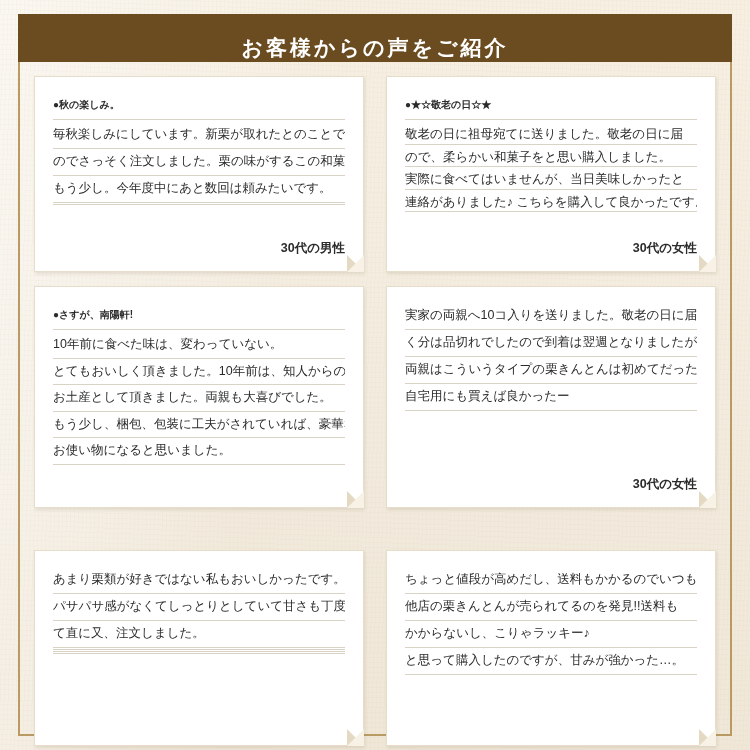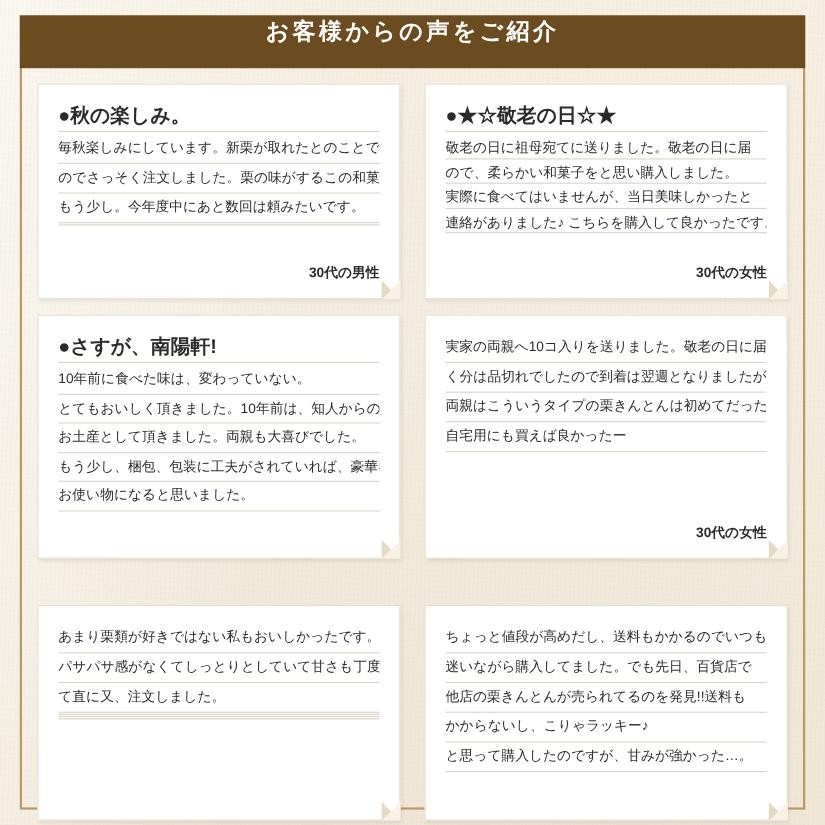--- a/index.html
+++ b/index.html
@@ -44,21 +44,21 @@
 
   .header-band {
     position: absolute;
     left: 18px;
     top: 14px;
     width: 714px;
     height: 48px;
     background: #6b4c21;
     box-sizing: border-box;
     display: flex;
-    align-items: flex-start;
+    align-items: flex-end;
     justify-content: center;
   }
   .header-title {
     color: #ffffff;
     font-size: 21px;
     font-weight: bold;
     letter-spacing: 3px;
   }
 
   .cards {
@@ -103,21 +103,21 @@
     height: 0;
     border-right: 17px solid #f7f1e6;
     border-top: 17px solid transparent;
   }
 
   .card-h { height: 196px; }
   .card-m { height: 222px; }
   .card-s { height: 196px; margin-top: 28px; }
 
   .c-title {
-    font-size: 18px;
+    font-size: 10px;
     font-weight: bold;
     color: #2b2b2b;
     line-height: 24px;
     border-bottom: 1px solid #d9d3c6;
     padding-bottom: 2px;
     margin: 0 0 2px 0;
   }
   .c-line {
     font-size: 12.5px;
     color: #2b2b2b;
@@ -219,21 +219,20 @@
       <div class="spacer"></div>
       <div class="c-sign"></div>
     </div>
     <span class="fold"></span>
     <span class="fold-inner"></span>
   </div>
 
   <div class="card card-s">
     <div class="card-body">
       <div class="c-line">ちょっと値段が高めだし、送料もかかるのでいつも</div>
-      <div class="c-line">迷いながら購入してました。でも先日、百貨店で</div>
       <div class="c-line">他店の栗きんとんが売られてるのを発見!!送料も</div>
       <div class="c-line">かからないし、こりゃラッキー♪</div>
       <div class="c-line">と思って購入したのですが、甘みが強かった…。</div>
       <div class="spacer"></div>
       <div class="c-sign"></div>
     </div>
     <span class="fold"></span>
     <span class="fold-inner"></span>
   </div>
 

